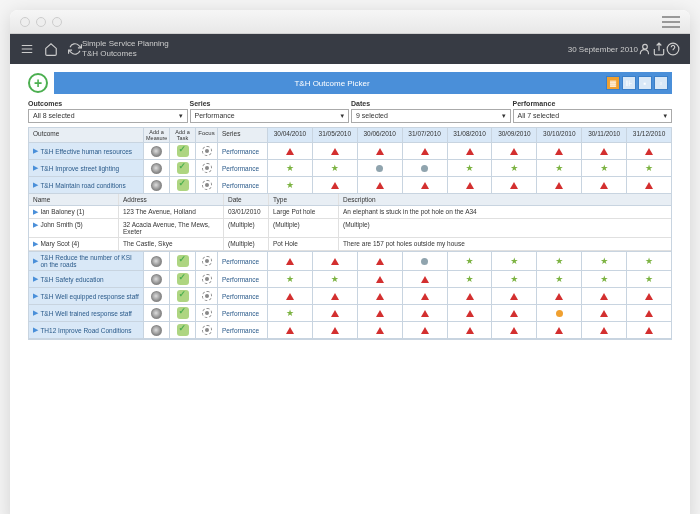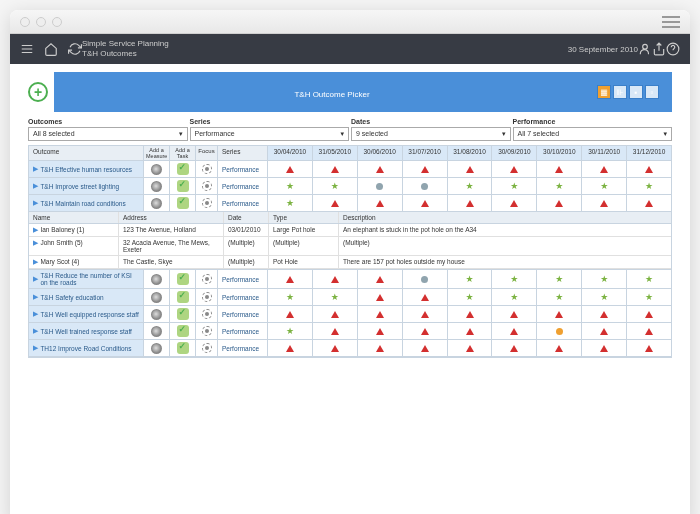--- a/index.html
+++ b/index.html
@@ -11,21 +11,21 @@
 .burger{position:absolute;right:10px;display:flex;flex-direction:column;gap:3px}
 .burger div{width:18px;height:2px;background:#999}
 .header{height:30px;background:#373b44;display:flex;align-items:center;color:#ccc;font-size:8px;padding:0 10px}
 .hdr-left{display:flex;gap:10px;align-items:center}
 .hdr-center{flex:1;text-align:left;line-height:1.2}
 .hdr-right{display:flex;align-items:center}
 .hdr-icon{width:14px;height:14px;color:#ccc}
 .content{flex:1;padding:8px 18px;overflow:auto;font-size:7px;color:#333}
 .add-row{display:flex;align-items:center;margin-bottom:4px}
 .add-btn{width:20px;height:20px;border:2px solid #4caf50;border-radius:50%;display:flex;align-items:center;justify-content:center;color:#4caf50;font-size:14px;font-weight:bold;cursor:pointer}
-.title-bar{flex:1;background:#4a8fd9;color:#fff;text-align:center;padding:13px;font-size:8px;margin-left:6px;display:flex;align-items:flex-end}
+.title-bar{flex:1;background:#4a8fd9;color:#fff;text-align:center;padding:4px;font-size:8px;margin-left:6px;display:flex;align-items:center}
 .title-text{flex:1}
 .title-btns{display:flex;gap:2px}
 .title-btn{width:14px;height:14px;background:#d9e8f7;border:1px solid #3a7fc9;display:flex;align-items:center;justify-content:center;font-size:8px;cursor:pointer}
 .title-btn.active{background:#f0a030}
 .filters{display:flex;gap:2px;margin-top:6px}
 .filter-col{flex:1}
 .filter-label{font-weight:bold;font-size:7px;margin-bottom:2px}
 .filter-sel{border:1px solid #aaa;background:#fff;padding:2px 4px;font-size:7px;display:flex;justify-content:space-between;cursor:pointer}
 .grid{margin-top:4px;border:1px solid #c8d4e0}
 .grid-hdr{display:flex;background:#e8eef4;border-bottom:1px solid #c8d4e0}

